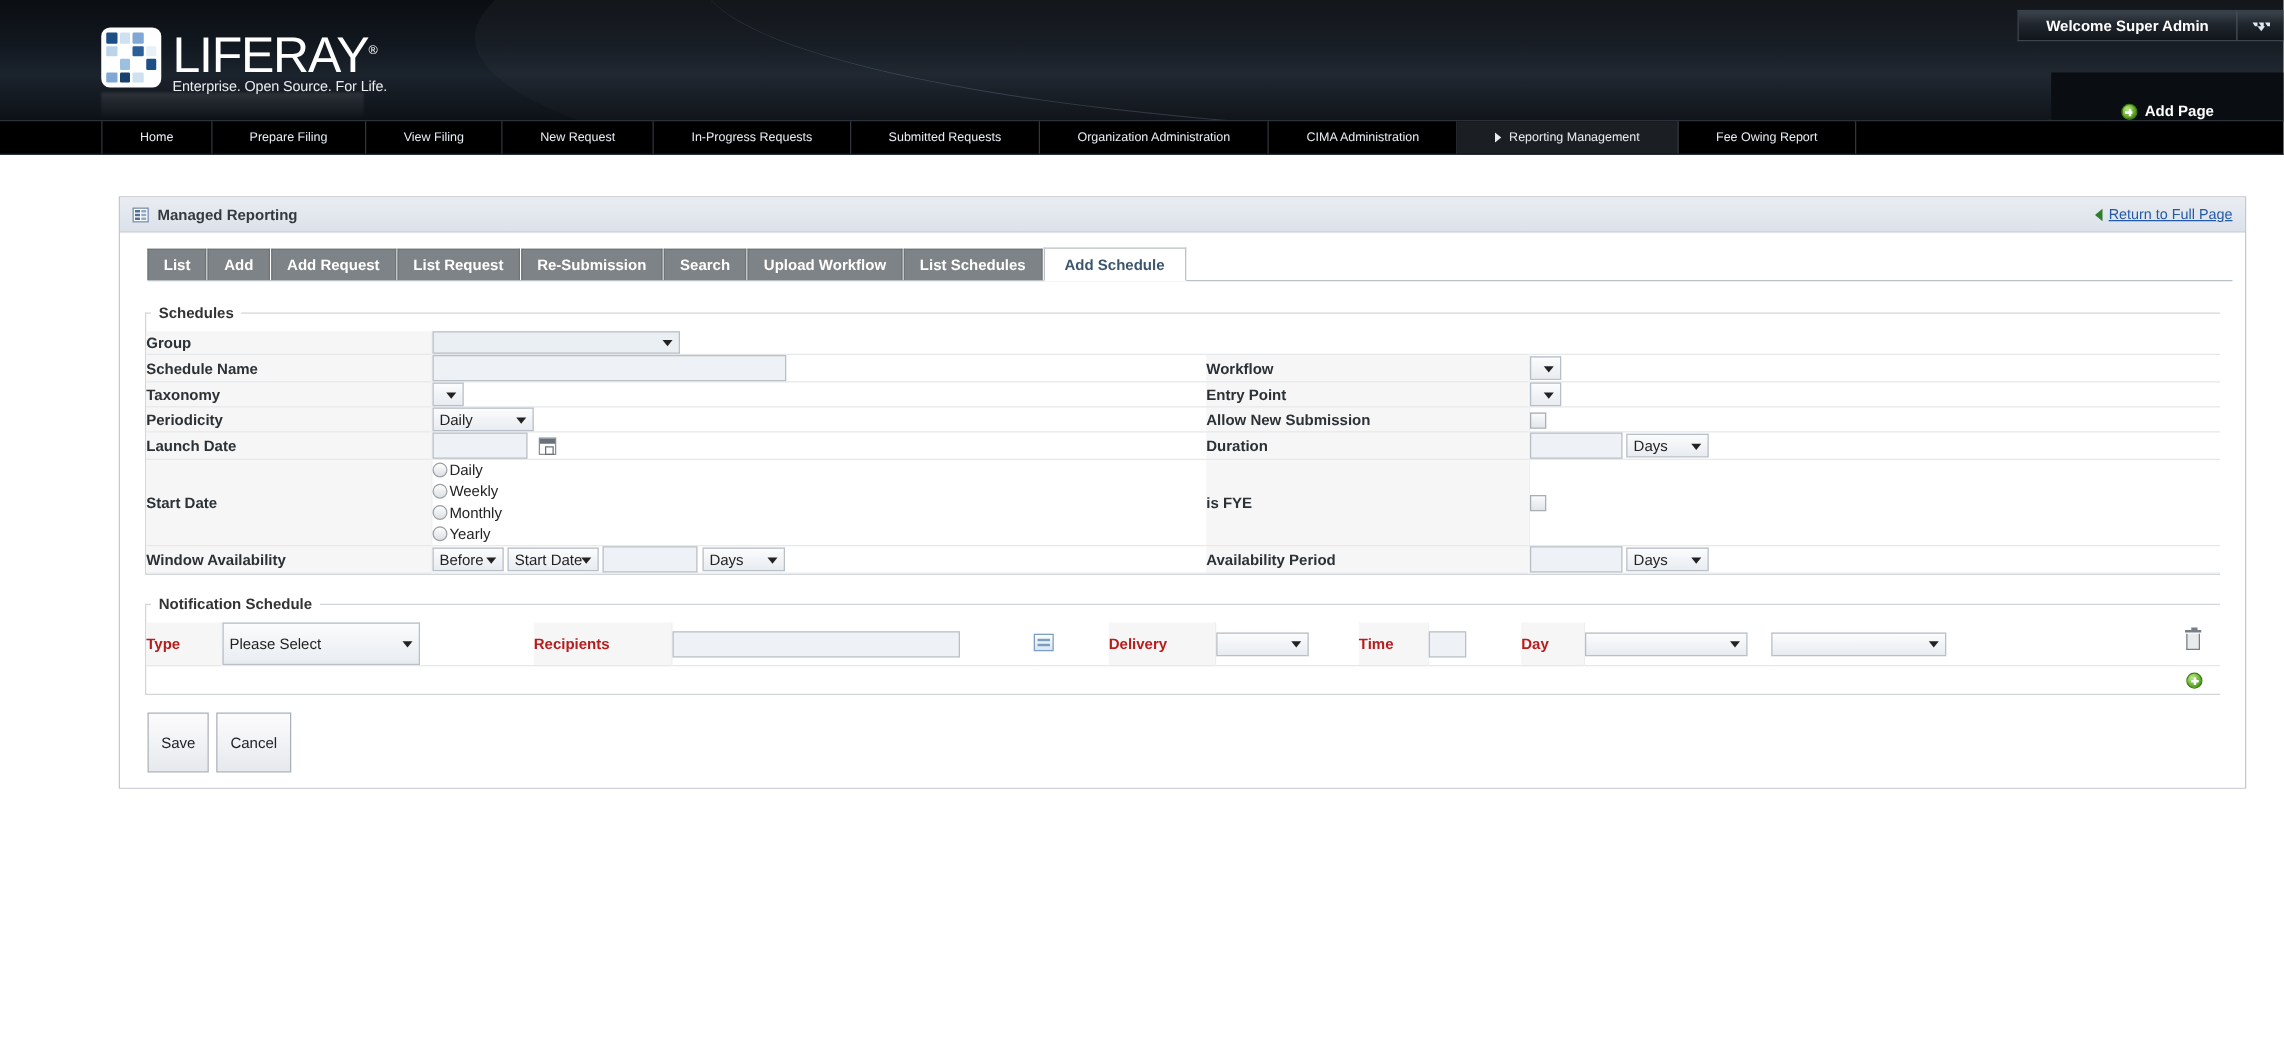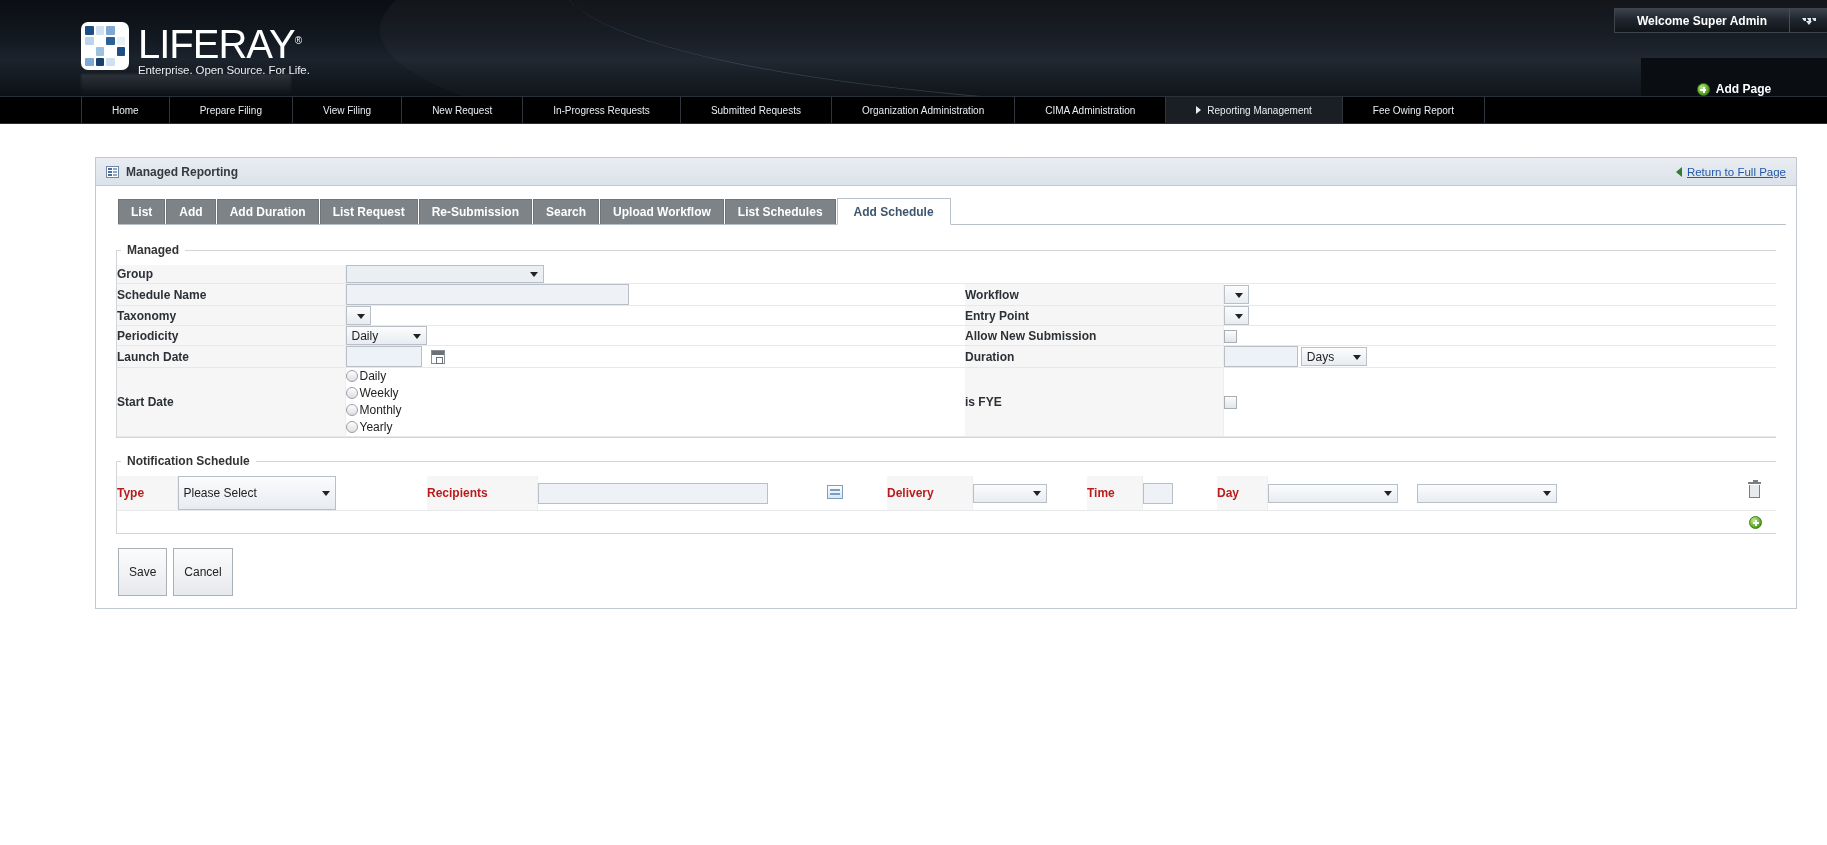--- a/index.html
+++ b/index.html
@@ -386,31 +386,31 @@
         <span class="back-arrow"></span>
         <a>Return to Full Page</a>
       </span>
     </div>
 
     <div class="portlet-body">
 
       <div class="tabstrip">
         <div class="tab">List</div>
         <div class="tab">Add</div>
-        <div class="tab">Add Duration</div>
+        <div class="tab">Add Request</div>
         <div class="tab">List Request</div>
         <div class="tab">Re-Submission</div>
         <div class="tab">Search</div>
         <div class="tab">Upload Workflow</div>
         <div class="tab">List Schedules</div>
         <div class="tab active">Add Schedule</div>
       </div>
 
       <fieldset class="box">
-        <legend>Managed</legend>
+        <legend>Schedules</legend>
         <table class="form">
 
           <tbody>
               <tr>
             <td class="lbl col-l-lbl">Group</td>
             <td class="fld col-l-fld">
               <span class="sel blank-wide"></span>
             </td>
             <td class="spacer col-r-lbl"></td>
             <td class="spacer col-r-fld"></td>
@@ -469,20 +469,34 @@
               <div class="radio-row"><span class="radio"></span><span>Weekly</span></div>
               <div class="radio-row"><span class="radio"></span><span>Monthly</span></div>
               <div class="radio-row"><span class="radio"></span><span>Yearly</span></div>
             </td>
             <td class="lbl col-r-lbl">is FYE</td>
             <td class="fld col-r-fld">
               <span class="chk"></span>
             </td>
           </tr>
 
+          <tr>
+            <td class="lbl col-l-lbl">Window Availability</td>
+            <td class="fld col-l-fld">
+              <span class="sel before">Before</span>
+              <span class="sel startdate">Start Date</span>
+              <input class="inp txt-sm" type="text" value="" style="">
+              <span class="sel days">Days</span>
+            </td>
+            <td class="lbl col-r-lbl">Availability Period</td>
+            <td class="fld col-r-fld">
+              <input class="inp txt-md" type="text" value="" style="">
+              <span class="sel days">Days</span>
+            </td>
+          </tr>
 
         </tbody>
           </table>
       </fieldset>
 
       <fieldset class="box" style="margin-top:16px;">
         <legend>Notification Schedule</legend>
 
         <table class="notif-table">
           <tbody>

